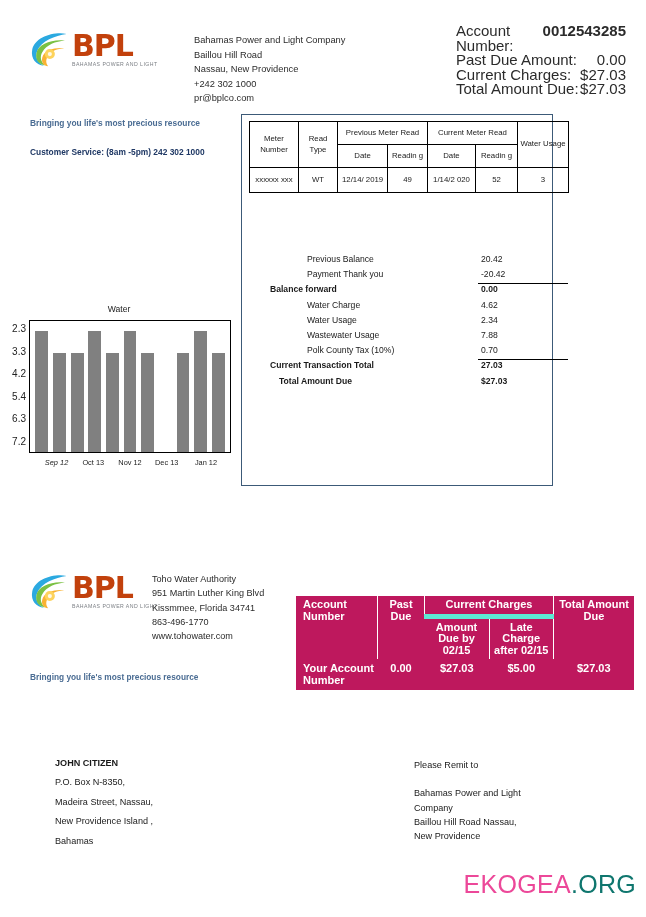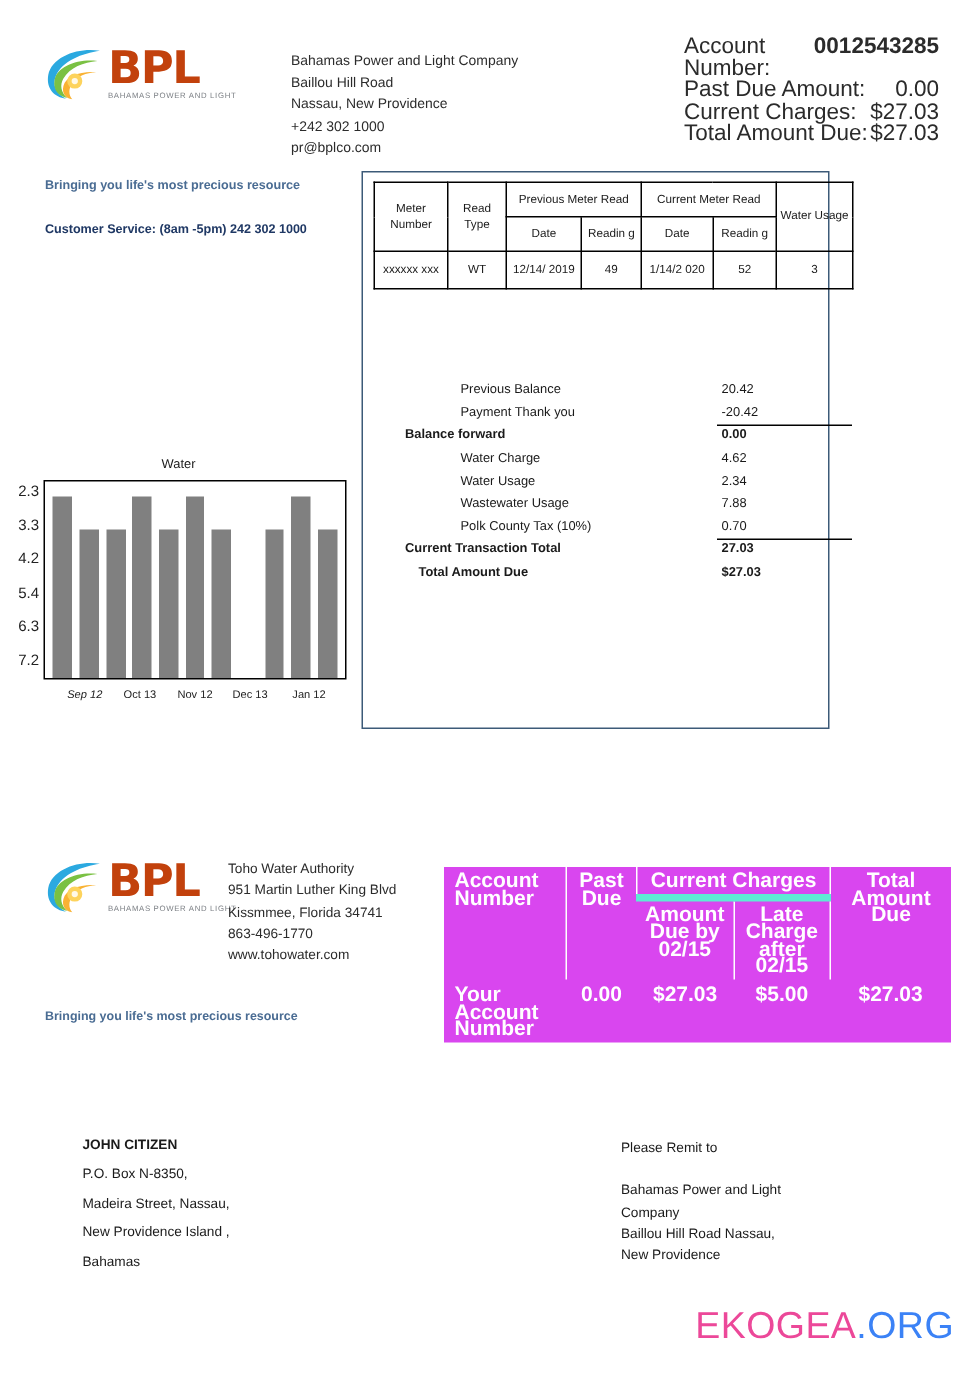--- a/index.html
+++ b/index.html
@@ -160,26 +160,26 @@
     left: 152px; top: 572px;
     font-size: 9.1px; line-height: 14.3px; color: #2b2b2b;
   }
   #tagline-bottom {
     left: 30px; top: 672px;
     font-size: 8.3px; font-weight: bold; color: #4a6c93;
   }
 
   
   #pay-table {
-    left: 296px; top: 578px;
+    left: 296px; top: 596px;
     width: 314px;
     border-collapse: collapse;
-    background: #d946ef;
+    background: #be185d;
     color: #ffffff;
-    font-size: 14px;
+    font-size: 11px;
     font-weight: bold;
     table-layout: fixed;
   }
   #pay-table td {
     text-align: center;
     vertical-align: top;
     padding: 3px 2px;
     line-height: 11.6px;
   }
   #pay-table .vline { border-left: 1px solid #ffffff; }
@@ -199,21 +199,21 @@
   #remit-block .gap { height: 14px; }
 
   
   #watermark {
     right: 10px; bottom: 18px;
     font-size: 25px;
     letter-spacing: 0.3px;
     font-family: "Liberation Sans", sans-serif;
   }
   #watermark .dark { color: #ec4899; }
-  #watermark .green { color: #3b82f6; }
+  #watermark .green { color: #0f766e; }
 </style>
 </head>
 <body>
 
 <div class="abs logo-wrap" id="header-logo">
   <svg class="logo-mark" viewBox="0 0 100 100">
     <path d="M92 14 C60 8 16 22 10 52 C6 74 20 88 38 90 C22 82 16 68 22 54 C32 30 64 18 92 14 Z" fill="#2ba9e0"></path>
     <path d="M88 30 C58 26 24 38 20 60 C17 76 26 86 40 89 C30 80 28 68 34 58 C44 40 66 32 88 30 Z" fill="#7ac143"></path>
     <path d="M86 48 C62 46 38 54 34 70 C31 82 38 90 48 91 C42 84 42 74 48 66 C56 54 70 49 86 48 Z" fill="#f9b233"></path>
     <circle cx="52" cy="62" r="12" fill="#fdd35c"></circle>

